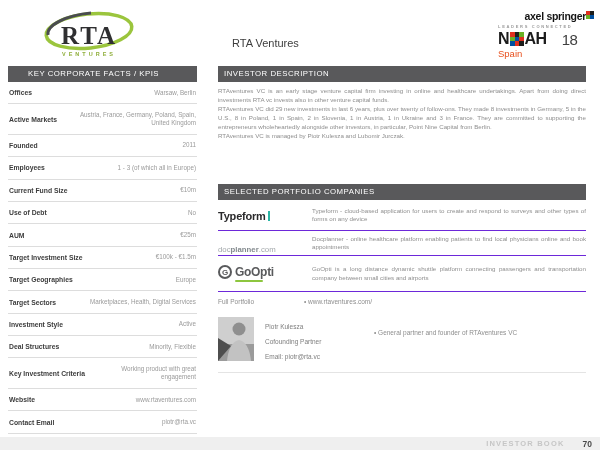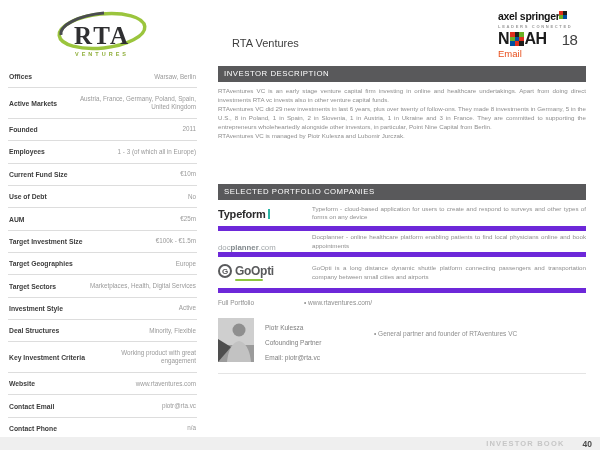--- a/index.html
+++ b/index.html
@@ -2,24 +2,24 @@
 <html><head>
 <meta charset="utf-8">
 <style>
   * { box-sizing: border-box; margin: 0; padding: 0; }
   html, body { width: 600px; height: 450px; }
   body { font-family: "Liberation Sans", sans-serif; background: #fff; position: relative; overflow: hidden; }
 
   .bar { background:#59595b; color:#fff; font-size:7.8px; letter-spacing:.5px; height:16px; line-height:16px; padding-left:6px; }
 
   
-  .rta-logo { position:absolute; left:52px; top:4px; width:100px; height:60px; }
+  .rta-logo { position:absolute; left:39px; top:4px; width:100px; height:60px; }
   .page-title { position:absolute; left:205px; top:37px; font-size:11px; color:#3d3d3d;padding-left:27px; }
   .top-right { position:absolute; right:6px; top:10px; width:96px; }
-  .as-line { display:flex; align-items:flex-start; gap:0; }
+  .as-line { display:flex; align-items:flex-start; gap:0;justify-content:flex-end; }
   .as-text { font-size:10.5px; font-weight:bold; color:#141414; letter-spacing:-0.3px; }
   .as-px { display:grid; grid-template-columns:4px 4px; grid-auto-rows:4px; margin-top:1px; }
   .c-red { background:#e0301e; } .c-green { background:#6ab023; }
   .c-blue { background:#004f9f; } .c-black { background:#1d1d1b; }
   .leaders { font-size:4px; color:#9a9a9a; letter-spacing:1.7px; font-weight:bold; margin:2px 0 1px; }
   .noah-line { display:flex; align-items:center; }
   .noah-letter { font-size:16px; font-weight:900; color:#1c1c1c; letter-spacing:-0.5px; }
   .noah-o { display:grid; grid-template-columns:repeat(3,4.5px); grid-auto-rows:4.5px; margin:0 1px; }
   .noah-year { font-size:15px; font-weight:400; color:#3f3f3f; letter-spacing:-0.5px; margin-left:15px; }
   .berlin { font-size:9.5px; color:#e8501e; font-weight:500; }
@@ -28,21 +28,21 @@
   .left-col { position:absolute; left:8px; top:66px; width:189px; }
   .left-col .bar { padding-left:20px; }
   .fact-row { display:flex; justify-content:space-between; align-items:center; gap:4px; border-bottom:1px solid #ddd; padding:6.6px 1px; }
   .fact-label { font-size:6.8px; font-weight:bold; color:#3c3c3c; white-space:nowrap; }
   .fact-value { font-size:6.3px; color:#9a9a9a; text-align:right; max-width:118px; line-height:1.3; }
 
   
   .right-col { position:absolute; left:218px; top:66px; width:368px; }
   .desc { margin-top:4px; font-size:6.2px; line-height:9px; color:#8e8e8e; text-align:justify; }
   .bar-port { margin-top:44px; }
-  .pcomp { display:flex; align-items:center; gap:8px; border-bottom:5px solid #6d28d9; }
+  .pcomp { display:flex; align-items:center; gap:8px; border-bottom:1px solid #6d28d9; }
   .logo-cell { flex:0 0 86px; }
   .desc-cell { flex:1; font-size:6.2px; line-height:8.5px; color:#8e8e8e; text-align:justify; }
   .pcomp-typeform { min-height:31px; }
   .pcomp-doc { min-height:25px; }
   .pcomp-goopti { min-height:36px; }
   .tf-logo { font-size:11px; font-weight:bold; color:#2a2a2c; letter-spacing:-0.2px; }
   .tf-cursor { display:inline-block; width:2px; height:10px; background:#2ab5a5; margin-left:2px; vertical-align:-1px; }
   .dp-logo { font-size:7.8px; color:#a2a7aa;margin-top:12px; }
   .dp-bold { font-weight:bold; color:#838a8e; }
   .go-logo { display:flex; align-items:center; gap:3px; }
@@ -98,24 +98,25 @@
         <i class="c-green"></i>
           <i class="c-blue"></i>
           <i class="c-red"></i>
         <i class="c-blue"></i>
           <i class="c-red"></i>
           <i class="c-black"></i>
       </span>
       <span class="noah-letter">AH</span>
       <span class="noah-year">18</span>
     </div>
-    <div class="berlin">Email</div>
+    <div class="berlin">Spain</div>
   </div>
 
   <section class="left-col">
+    <div class="bar">KEY CORPORATE FACTS / KPIS</div>
 
     <div class="fact-row">
       <span class="fact-label">Offices</span>
       <span class="fact-value">Warsaw, Berlin</span>
     </div>
     <div class="fact-row">
       <span class="fact-label">Active Markets</span>
       <span class="fact-value">Austria, France, Germany, Poland, Spain, United Kingdom</span>
     </div>
     <div class="fact-row">
@@ -229,16 +230,16 @@
         <div>Piotr Kulesza</div>
         <div>Cofounding Partner</div>
         <div>Email: piotr@rta.vc</div>
       </div>
       <div class="contact-side">•  General partner and founder of RTAventures VC</div>
     </div>
   </section>
 
   <footer class="footer">
     <span class="footer-label">INVESTOR BOOK</span>
-    <span class="footer-page">40</span>
+    <span class="footer-page">70</span>
   </footer>
 
 </div>
 
 </body></html>

